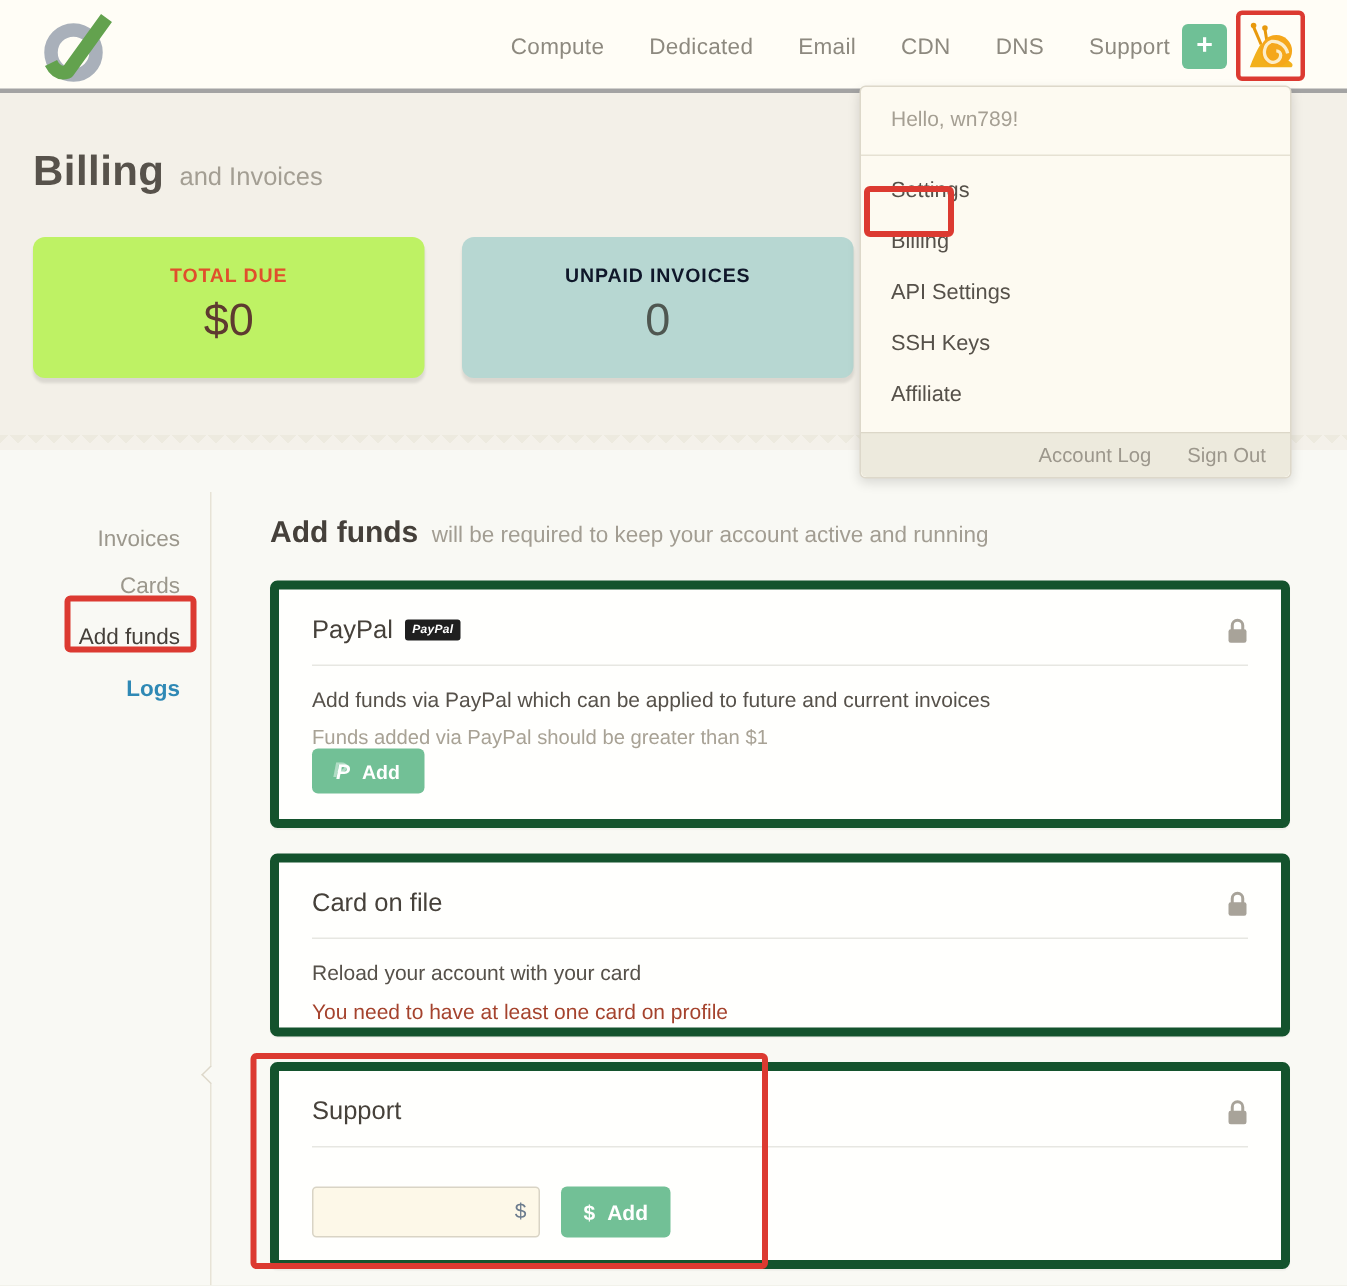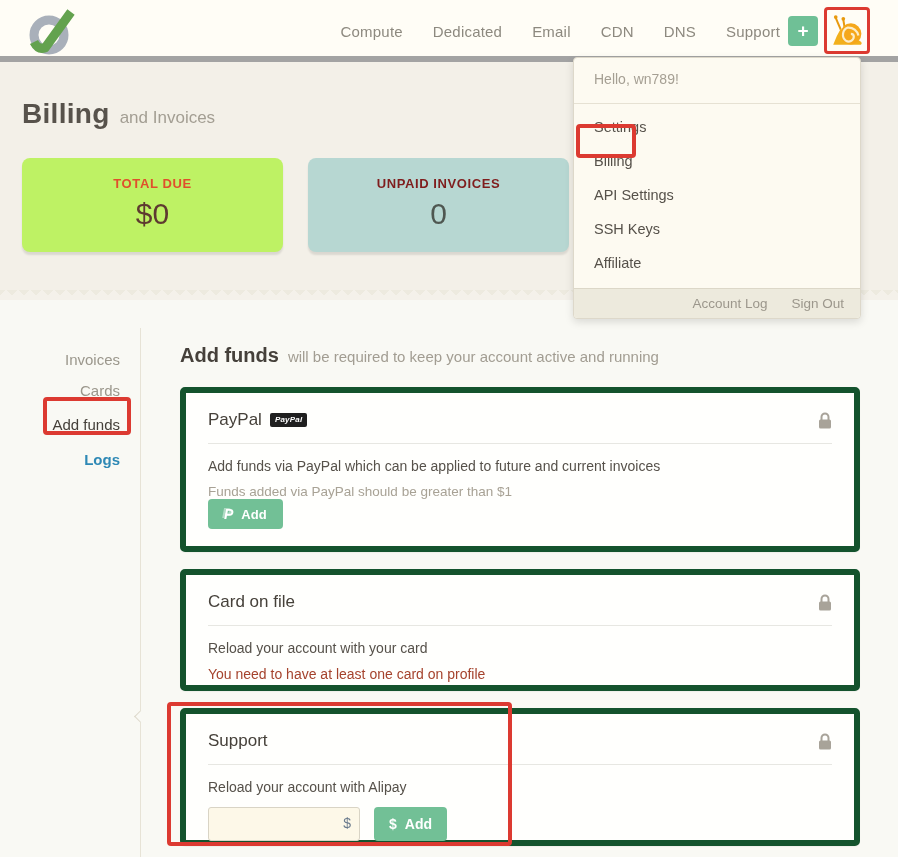--- a/index.html
+++ b/index.html
@@ -2,21 +2,21 @@
 <html><head>
 <meta charset="utf-8">
 <style>
   * { margin:0; padding:0; box-sizing:border-box; }
   html,body { background:#e9e7e0; }
   body { font-family:"Liberation Sans", sans-serif; }
   .page { position:relative; width:898px; height:857px; margin:0 auto; background:#f9f9f4; overflow:hidden; }
 
   
   .navbar { position:absolute; left:0; top:0; width:898px; height:62px; background:#fffdf6;
-            border-bottom:6px solid #a3a3a3; display:flex; align-items:center; z-index:40; }
+            border-bottom:3px solid #a3a3a3; display:flex; align-items:center; z-index:40; }
   .logo { position:absolute; left:26px; top:7px; width:50px; height:50px; }
   .nav-links { position:absolute; right:118px; top:0; height:62px; display:flex; align-items:center; gap:30px; }
   .nav-link { font-size:15px; color:#8d897f; cursor:pointer; letter-spacing:.2px; }
   .plus-btn { position:absolute; right:80px; top:16px; width:30px; height:30px; background:#6fc096; border-radius:4px;
               color:#ffffff; font-size:19px; font-weight:bold; display:flex; align-items:center; justify-content:center; cursor:pointer; }
   .avatar-annot { position:absolute; right:28px; top:7px; width:46px; height:47px; border:3px solid #dc3a31;
                   border-radius:4px; display:flex; align-items:center; justify-content:center; background:#fffdf6; z-index:60; }
   .avatar { width:37px; height:37px; }
 
   
@@ -33,21 +33,21 @@
   .hero { position:absolute; left:0; top:62px; width:898px; height:228px; background:#f3f0e8; padding:36px 22px 0; }
   .hero-title { display:flex; align-items:baseline; gap:10px; }
   .hero-title h1 { font-size:28px; font-weight:bold; color:#57524b; letter-spacing:.3px; }
   .hero-title span { font-size:17px; color:#a39e93; }
   .stat-row { display:flex; gap:25px; margin-top:28px; }
   .stat-card { width:261px; height:94px; border-radius:8px; text-align:center; box-shadow:0 3px 2px rgba(0,0,0,.10); }
   .stat-card.orange { background:#bef264; }
   .stat-card.teal   { background:#b7d7d2; }
   .stat-label { margin-top:18px; font-size:13px; font-weight:bold; letter-spacing:.6px; }
   .orange .stat-label { color:#e04f2c; }
-  .teal   .stat-label { color:#7f1d1d;text-align:center; }
+  .teal   .stat-label { color:#0f172a;text-align:center; }
   .stat-value { margin-top:6px; font-size:30px; }
   .orange .stat-value { color:#5e3a30; }
   .teal   .stat-value { color:#4f5751; }
   .zigzag { position:absolute; left:0; top:290px; width:898px; height:10px; background-color:#f3f0e8;
             background-image:linear-gradient(135deg,#ebe7da 25%,transparent 25%),linear-gradient(225deg,#ebe7da 25%,transparent 25%);
             background-size:12px 10px; background-repeat:repeat-x; opacity:.8; }
 
   
   .content { position:absolute; left:0; top:300px; width:898px; height:557px; background:#f9f9f4; }
   .v-divider { position:absolute; left:140px; top:28px; bottom:0; width:1px; background:#e7e3d6; }
@@ -218,21 +218,20 @@
           <div class="panel-title">
             <span>Support</span>
           </div>
           <svg class="lock" viewBox="0 0 14 17">
             <path d="M3.5 8V5a3.5 3.5 0 0 1 7 0v3" stroke="#a8a399" stroke-width="2" fill="none"></path>
             <rect x="1" y="7.5" width="12" height="9" rx="1.5" fill="#a8a399"></rect>
           </svg>
         </div>
         <div class="panel-divider"></div>
         <div class="panel-body">
-          <div class="p-line">Reload your account with Alipay</div>
           <div class="amount-row">
             <div class="amount-wrap">
               <input class="amount-input" type="text" value="" style="">
               <span class="amount-suffix">$</span>
             </div>
             <button class="green-btn dollar-btn">
               <span>$</span>
               <span>Add</span>
             </button>
           </div>

